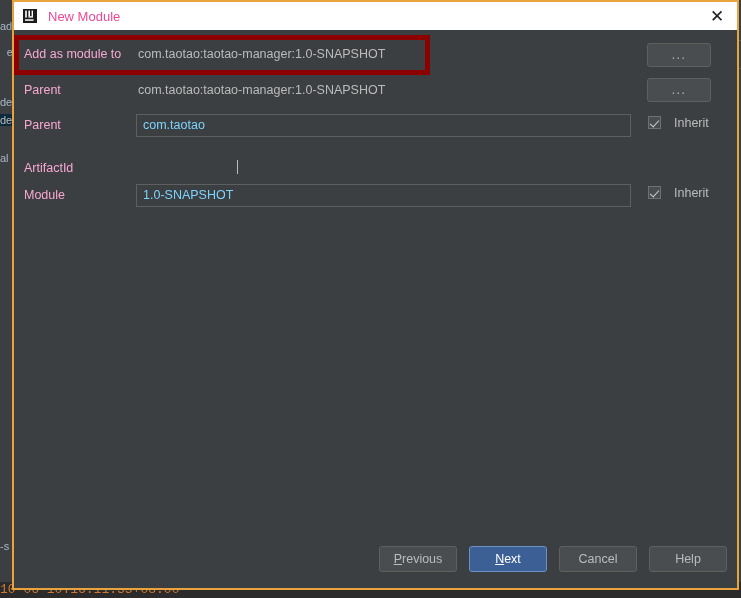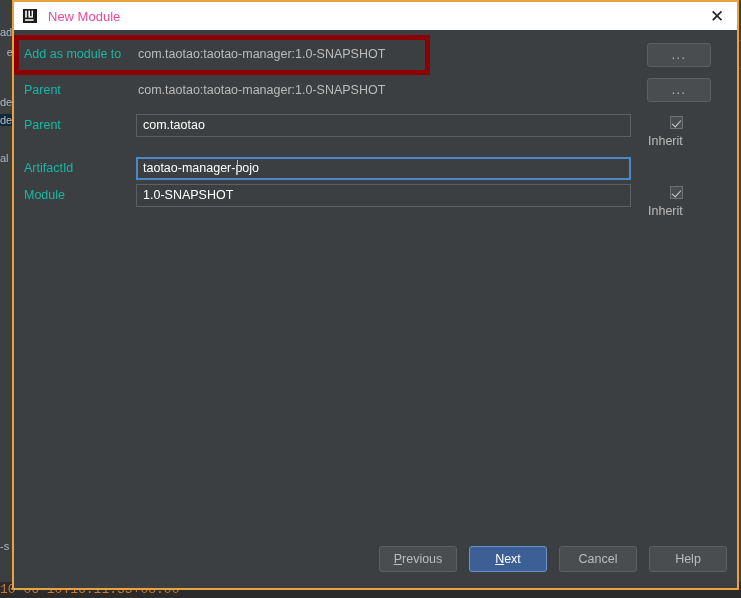--- a/index.html
+++ b/index.html
@@ -127,59 +127,58 @@
     height: 24px;
     display: flex;
     align-items: center;
   }
   .row-label {
     width: 122px;
     flex: 0 0 122px;
     padding-left: 10px;
     box-sizing: border-box;
     font-size: 12.5px;
-    color: #14b8a6;
+    color: #f9a8d4;
   }
   .row-static {
     flex: 1 1 auto;
     font-size: 12.5px;
     color: #bbbbbb;
     padding-left: 2px;
   }
   .field {
     width: 495px;
     flex: 0 0 495px;
     height: 23px;
     box-sizing: border-box;
     background: #3c3f41;
     border: 1px solid #5e6060;
-    color: #ffffff;
+    color: #7dd3fc;
     font-size: 12.5px;
     font-family: "Liberation Sans", sans-serif;
     padding: 0 6px;
     outline: none;
     line-height: 21px;
   }
   .field.focused {
     border: 2px solid #4a88c7;
     padding: 0 5px;
   }
   .caret {
     position: absolute;
     width: 1px;
     height: 14px;
     background: #bbbbbb;
   }
 
   .inherit-box {
     position: absolute;
     display: flex;
-    align-items: flex-end;
-    gap: 5px;
-    flex-direction: column;
+    align-items: flex-start;
+    gap: 13px;
   }
   .cb {
     width: 13px; height: 13px;
     box-sizing: border-box;
     border: 1px solid #6e7071;
     background: #4a4d4f;
     position: relative;
   }
   .cb::after {
     content: "";
@@ -256,21 +255,21 @@
 </style>
 </head>
 <body>
 
 <div id="ide-backdrop">
   <div class="bd-left-strip"></div>
   <div id="bd-right-letter">A</div>
   <div class="bd-right-rule" style="top:40px"></div>
   <div class="bd-right-rule" style="top:68px"></div>
   <div id="bd-bottom-line">10-06-10T16:11:35+08:00</div>
-<div class="bd-frag" style="top: 26px; width: 16px;">ad</div>
+<div class="bd-frag" style="top: 20px; width: 16px;">ad</div>
     <div class="bd-frag" style="top: 46px; width: 16px; text-align: right;">et</div>
     <div class="bd-frag" style="top: 96px; width: 16px;">de</div>
     <div class="bd-frag sel" style="top: 114px; width: 16px;">de</div>
     <div class="bd-frag" style="top: 152px; width: 16px;">al</div>
     <div class="bd-frag" style="top: 540px; width: 16px;">-s</div>
   </div>
 
 <div id="dialog">
 
   <div id="titlebar">
@@ -299,21 +298,20 @@
       <div class="row-static">com.taotao:taotao-manager:1.0-SNAPSHOT</div>
     </div>
 
     <div class="row" style="top:83px">
       <div class="row-label">Parent</div>
       <input class="field" type="text" value="com.taotao" style="">
     </div>
 
     <div class="row" style="top:126px">
       <div class="row-label">ArtifactId</div>
-      <input class="field focused" type="text" value="taotao-manager-pojo" style="">
     <div class="caret" style="left: 223px; top: 4px;"></div>
       </div>
 
     <div class="row" style="top:153px">
       <div class="row-label">Module</div>
       <input class="field" type="text" value="1.0-SNAPSHOT" style="">
     </div>
 
     <div class="dots-btn" style="top:13px; left:633px">...</div>
     <div class="dots-btn" style="top:48px; left:633px">...</div>

